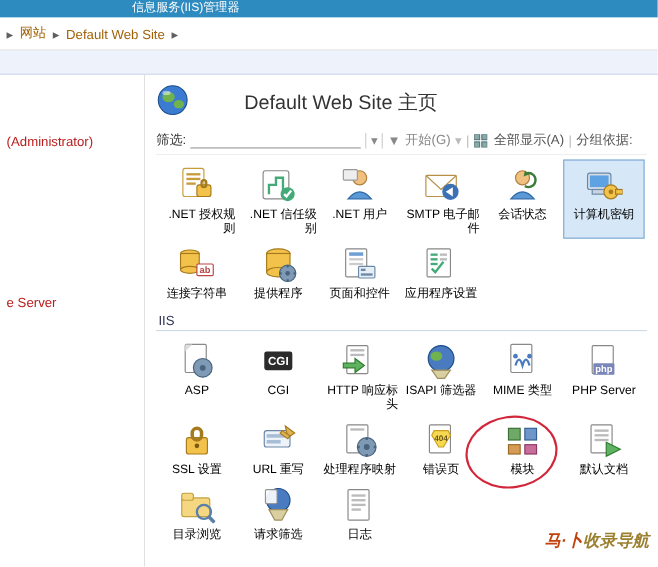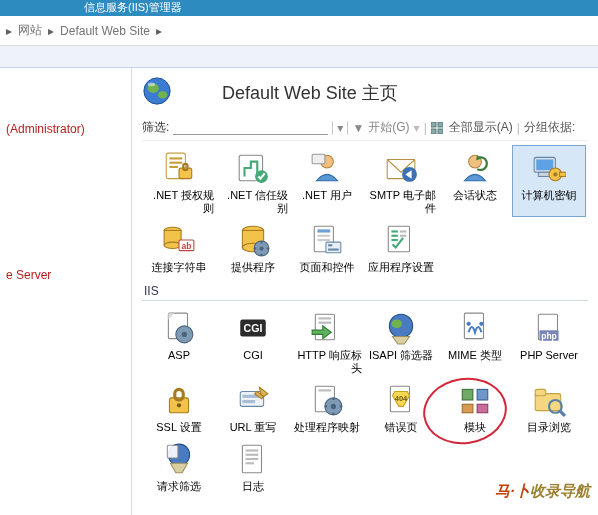--- a/index.html
+++ b/index.html
@@ -10,34 +10,34 @@
     width: 598px;
     height: 515px;
     overflow: hidden;
     position: relative;
   }
   .title-bar {
     background: #2e8bc0;
     color: #fff;
     height: 16px;
     font-size: 11px;
-    padding-left: 84px;
+    padding-left: 120px;
     line-height: 14px;
     overflow: hidden;
   }
   .breadcrumb-bar {
     background: #fff;
     border-bottom: 1px solid #dcdcdc;
     height: 30px;
     display: flex;
     align-items: center;
     padding: 0 6px;
     gap: 6px;
   }
-  .breadcrumb-bar .crumb { color: #737373; }
+  .breadcrumb-bar .crumb { color: #a16207; }
   .breadcrumb-bar .sep { color: #606060; }
   .menu-bar {
     background: #eef3fb;
     border-bottom: 1px solid #c6d3e7;
     height: 22px;
   }
   .content-row {
     display: flex;
     height: calc(515px - 16px - 30px - 22px);
   }
@@ -455,20 +455,32 @@
               <rect x="18" y="6" width="10" height="10" fill="#6e96c9" stroke="#355f94"></rect>
               <rect x="4" y="20" width="10" height="8" fill="#d69c55" stroke="#9c6a27"></rect>
               <rect x="18" y="20" width="10" height="8" fill="#c96e9b" stroke="#8d3a66"></rect>
             </svg>
           </div>
           <div class="lbl">模块</div>
         </div>
         <div class="feature">
           <div class="ic">
             <svg viewBox="0 0 32 32">
+              <rect x="5" y="3" width="18" height="24" rx="1" fill="#fff" stroke="#888"></rect>
+              <rect x="8" y="7" width="12" height="2" fill="#bbb"></rect>
+              <rect x="8" y="11" width="12" height="2" fill="#bbb"></rect>
+              <rect x="8" y="15" width="12" height="2" fill="#bbb"></rect>
+              <polygon points="18,18 30,24 18,30" fill="#5fb25f" stroke="#2e7d2e"></polygon>
+            </svg>
+          </div>
+          <div class="lbl">默认文档</div>
+        </div>
+        <div class="feature">
+          <div class="ic">
+            <svg viewBox="0 0 32 32">
               <rect x="3" y="10" width="24" height="16" rx="2" fill="#f5d782" stroke="#c2a23e"></rect>
               <rect x="3" y="6" width="10" height="6" rx="2" fill="#f5d782" stroke="#c2a23e"></rect>
               <circle cx="22" cy="22" r="6" fill="none" stroke="#5a7fa8" stroke-width="2"></circle>
               <line x1="26" y1="26" x2="31" y2="31" stroke="#5a7fa8" stroke-width="3"></line>
             </svg>
           </div>
           <div class="lbl">目录浏览</div>
         </div>
         <div class="feature">
           <div class="ic">

